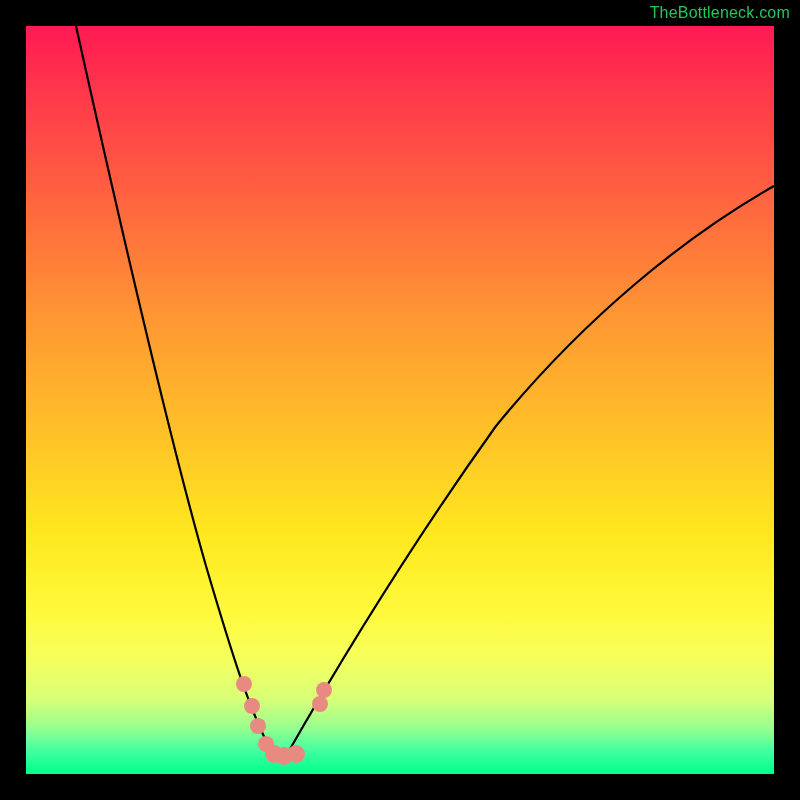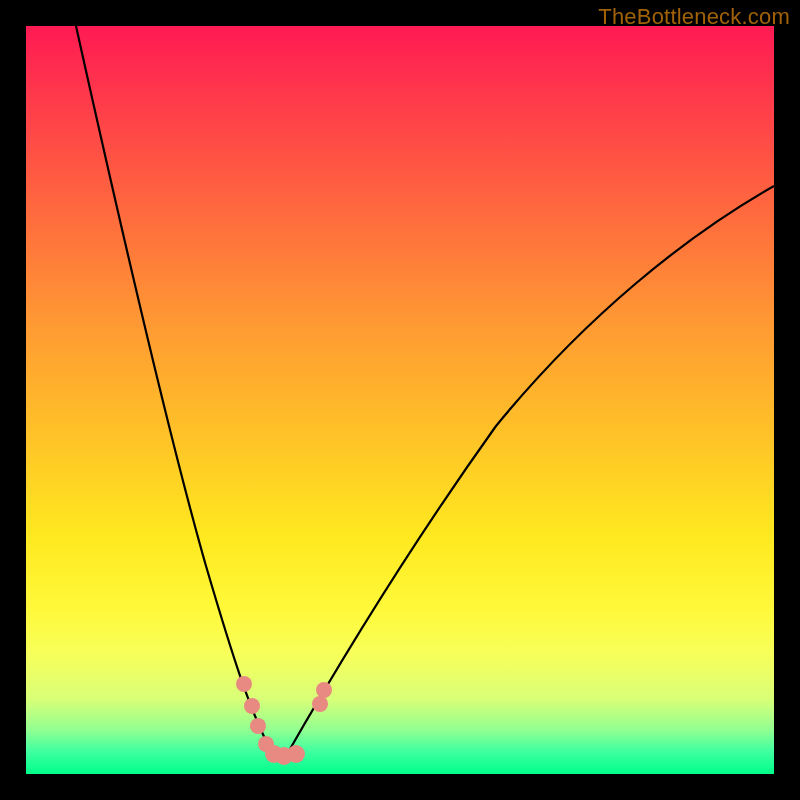--- a/index.html
+++ b/index.html
@@ -29,22 +29,22 @@
       #d8ff78 90%,
       #94ff90 94%,
       #3fffa0 97%,
       #00ff8b 100%
     );
   }
   .watermark {
     position: absolute;
     top: 4px;
     right: 10px;
-    color: #a16207;
-    font-size: 22px;
+    color: #22c55e;
+    font-size: 16px;
     font-weight: 500;
     letter-spacing: 0.2px;
   }
   svg.curves {
     position: absolute;
     left: 0;
     top: 0;
     width: 748px;
     height: 748px;
   }

